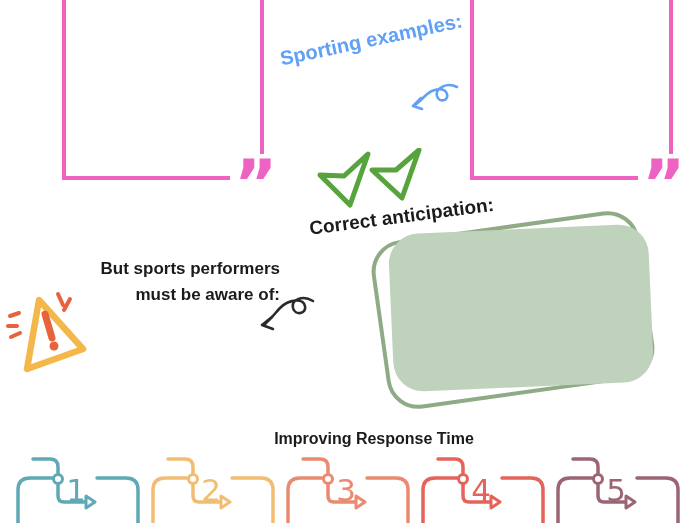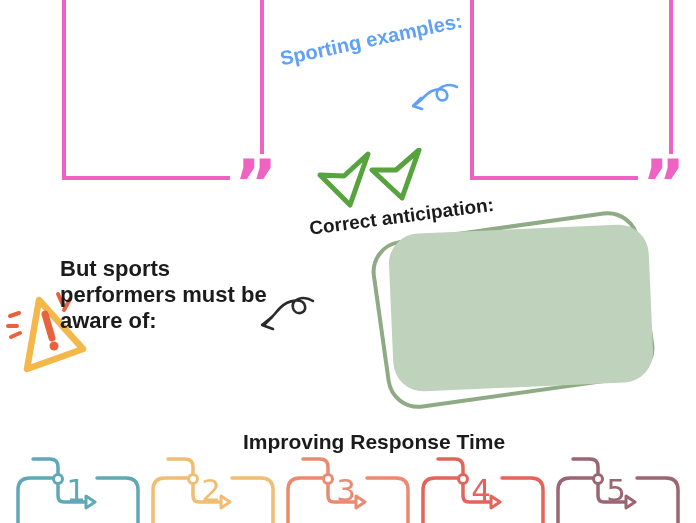--- a/index.html
+++ b/index.html
@@ -5,24 +5,24 @@
   html,body{margin:0;padding:0;background:#fff;}
   .canvas{position:relative;width:696px;height:523px;background:#fff;overflow:hidden;
           font-family:"Liberation Sans",sans-serif;}
   .quote-box{position:absolute;border:4px solid #ee62c2;background:transparent;}
   .corner-patch{position:absolute;background:#fff;}
   .quote-mark{position:absolute;color:#ee62c2;font-family:"DejaVu Sans",sans-serif;
               font-weight:bold;font-size:66px;line-height:1;letter-spacing:-5px;}
   .rot-label{position:absolute;font-weight:bold;color:#1b1b1b;}
   .sporting{color:#60a1f5;font-size:20px;transform:rotate(-12deg);transform-origin:left top;}
   .anticipation{font-size:19px;transform:rotate(-7.5deg);transform-origin:left top;}
-  .aware{position:absolute;left:60px;top:256px;width:220px;text-align:left;
-         font-weight:bold;font-size:22px;line-height:26px;color:#1b1b1b;}
+  .aware{position:absolute;left:60px;top:256px;width:220px;text-align:right;
+         font-weight:bold;font-size:17px;line-height:26px;color:#1b1b1b;}
   .improving{position:absolute;left:52px;top:430px;width:644px;text-align:center;
-             font-weight:bold;font-size:21px;color:#1b1b1b;}
+             font-weight:bold;font-size:16px;color:#1b1b1b;}
   .green-outline{position:absolute;left:378px;top:225px;width:262px;height:162px;
                  border:4px solid #8fab85;border-radius:32px;transform:rotate(-8deg);}
   .green-fill{position:absolute;left:391px;top:229px;width:260px;height:158px;
               background:#bfd3bc;border-radius:30px;transform:rotate(-2.5deg);}
   .abs{position:absolute;}
   .step{position:absolute;top:445px;width:135px;height:78px;}
   svg{display:block;}
 </style>
 </head>
 <body>

